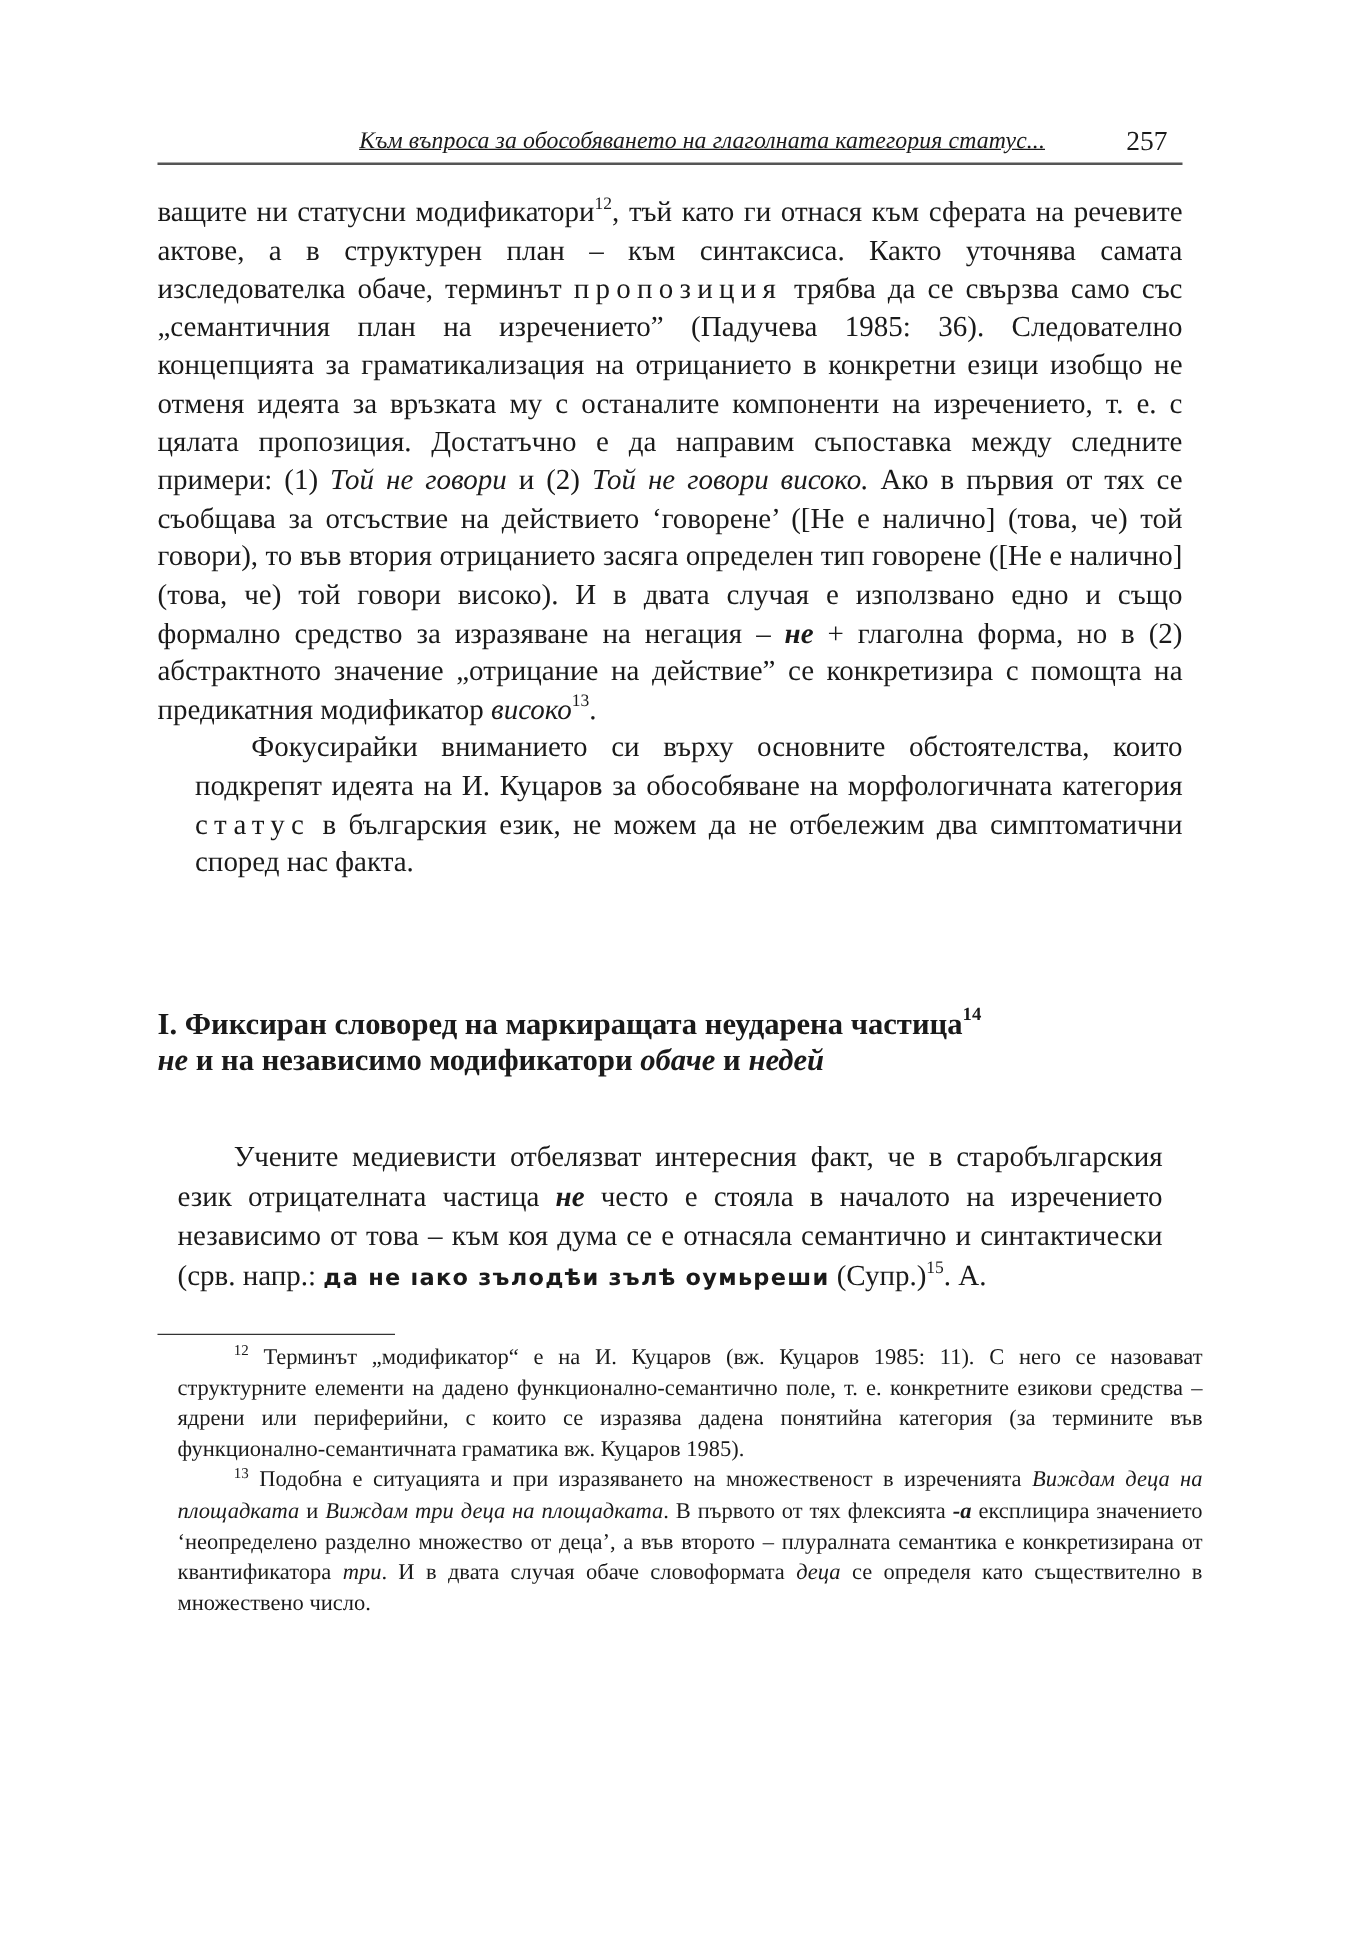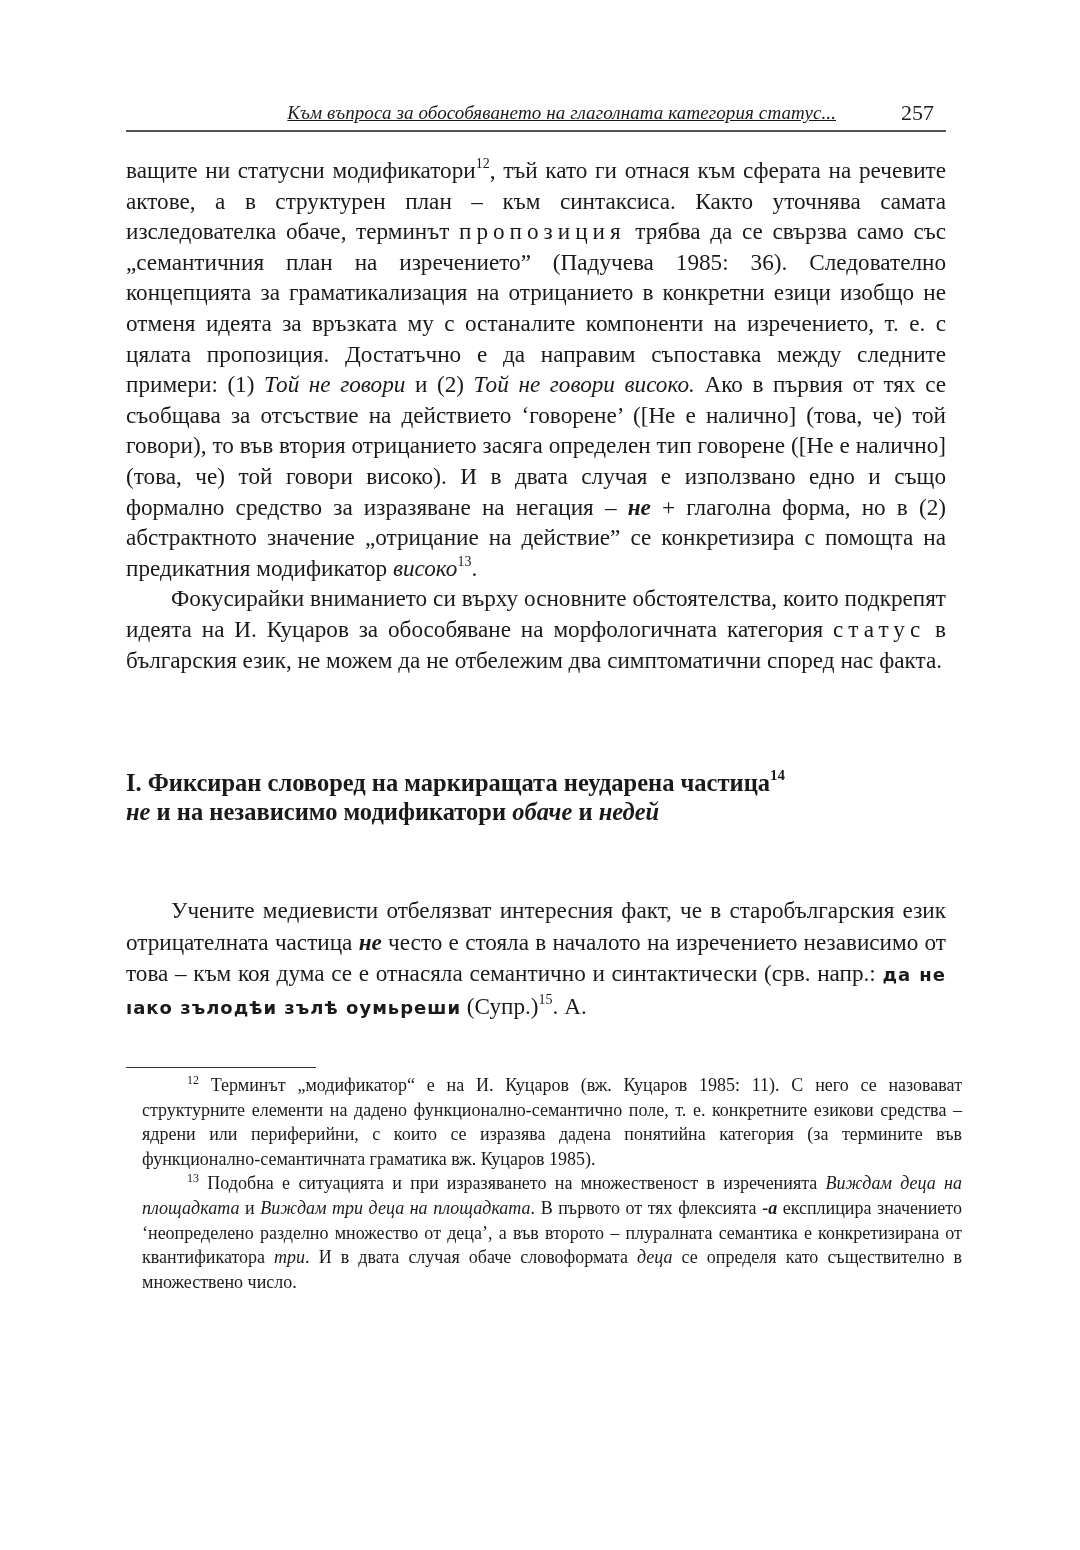--- a/index.html
+++ b/index.html
@@ -7,32 +7,32 @@
          font-family: "Liberation Serif", "DejaVu Serif", serif; color: #1a1a1a; }
   .page { position: absolute; left: 126px; top: 0; width: 820px; }
 
   .running-head { position: absolute; top: 100px; left: 0; width: 820px; height: 30px; }
   .rh-title { position: absolute; right: 110px; top: 2px; font-style: italic; font-size: 19px; letter-spacing: 0.1px; text-decoration: underline; }
   .rh-page { position: absolute; right: 12px; top: 0; font-size: 22px; }
   .rh-rule { position: absolute; top: 130px; left: 0; width: 820px; height: 2px; background: #555; }
 
   .body { position: absolute; top: 155px; left: 0; width: 820px; font-size: 23.2px; line-height: 30.6px; text-align: justify; }
   .body p { margin: 0; }
-  .body p.indent { text-indent: 45px; }
+  .body p.indent { text-indent: 45px; margin-left: 30px; }
   .sup { font-size: 14px; vertical-align: 10px; line-height: 0; }
   .spaced { letter-spacing: 5px; }
   .it { font-style: italic; }
   .bi { font-style: italic; font-weight: bold; }
   .ocs { font-family: "DejaVu Sans", sans-serif; font-weight: bold; font-size: 18px; letter-spacing: 1px; }
 
-  .heading { position: absolute; top: 768px; left: 0; width: 820px; font-size: 24.5px; line-height: 29px; font-weight: bold; }
+  .heading { position: absolute; top: 805px; left: 0; width: 820px; font-size: 24.5px; line-height: 29px; font-weight: bold; }
   .heading .sup { font-size: 15px; vertical-align: 11px; }
 
   .body2 { position: absolute; top: 895px; left: 0; width: 820px; font-size: 23.2px; line-height: 31.5px; text-align: justify; }
-  .body2 p { margin: 0; text-indent: 45px; }
+  .body2 p { margin: 16px; text-indent: 45px; }
 
   .fn-rule { position: absolute; top: 1067px; left: 0; width: 190px; height: 1px; background: #333; }
   .footnotes { position: absolute; top: 1073px; left: 16px; width: 820px; font-size: 18px; line-height: 24.6px; text-align: justify; }
   .footnotes p { margin: 0; text-indent: 45px; }
   .fn-sup { font-size: 12px; vertical-align: 7px; line-height: 0; }
 </style>
 </head>
 <body>
 
 <div class="page">

